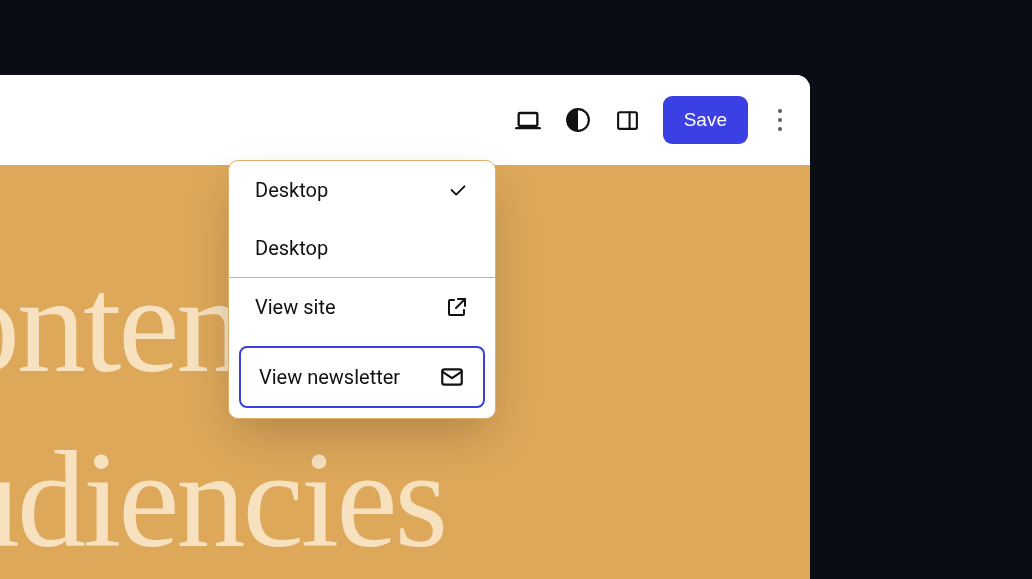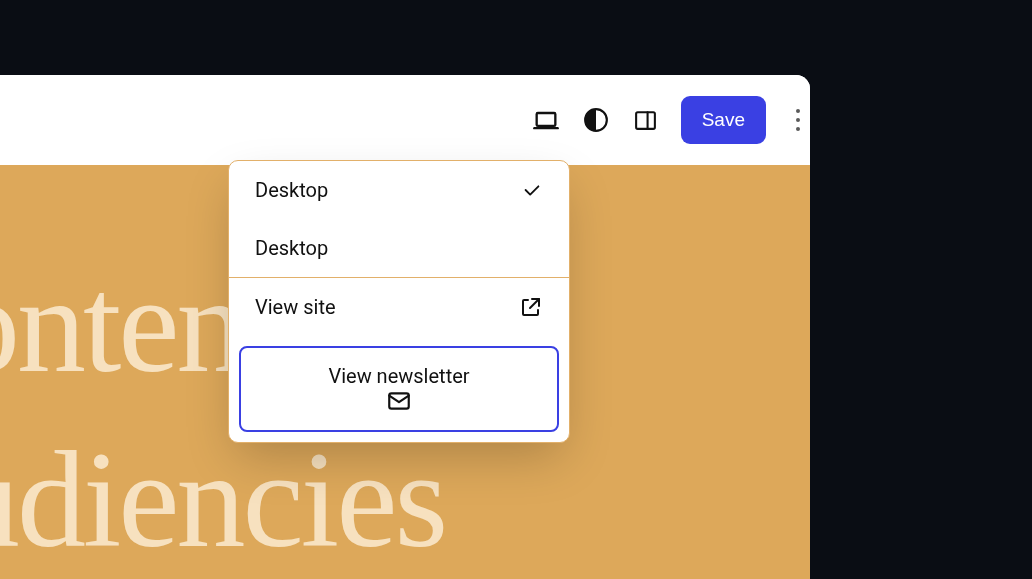--- a/index.html
+++ b/index.html
@@ -18,20 +18,21 @@
       background: #fff;
       border-top-right-radius: 14px;
       overflow: hidden;
     }
     .toolbar {
       height: 90px;
       display: flex;
       justify-content: flex-end;
       align-items: center;
       gap: 20px;
+      padding-right: 18px;
       background: #fff;
     }
     .tb-icon {
       width: 30px;
       height: 30px;
       display: flex;
       align-items: center;
       justify-content: center;
       cursor: pointer;
     }
@@ -75,21 +76,21 @@
       letter-spacing: -3px;
       white-space: nowrap;
       font-family: Georgia, serif;
     }
     .bt1 { top: 80px; left: -240px; }
     .bt2 { top: 255px; left: -240px; }
     .dropdown {
       position: absolute;
       top: 160px;
       left: 228px;
-      width: 342px;
+      width: 268px;
       background: #fff;
       border: 1px solid #e2b06a;
       border-radius: 10px;
       box-shadow: 0 20px 50px -8px rgba(0,0,0,0.22);
       overflow: hidden;
     }
     .dd-item {
       display: flex;
       align-items: center;
       justify-content: space-between;
@@ -106,21 +107,20 @@
       margin: 10px;
       border: 2px solid #3a40e3;
       border-radius: 8px;
       padding: 16px 18px;
       display: flex;
       align-items: center;
       justify-content: space-between;
       font-size: 20px;
       color: #111;
       cursor: pointer;
-      flex-direction: column;
     }
     .dd-icon { display: flex; align-items: center; }
   </style>
 </head>
 <body>
 
 <div class="panel">
   <div class="toolbar">
     <div class="tb-icon">
       <svg width="28" height="28" viewBox="0 0 24 24" fill="none" stroke="#111" stroke-width="2" stroke-linecap="round" stroke-linejoin="round">

